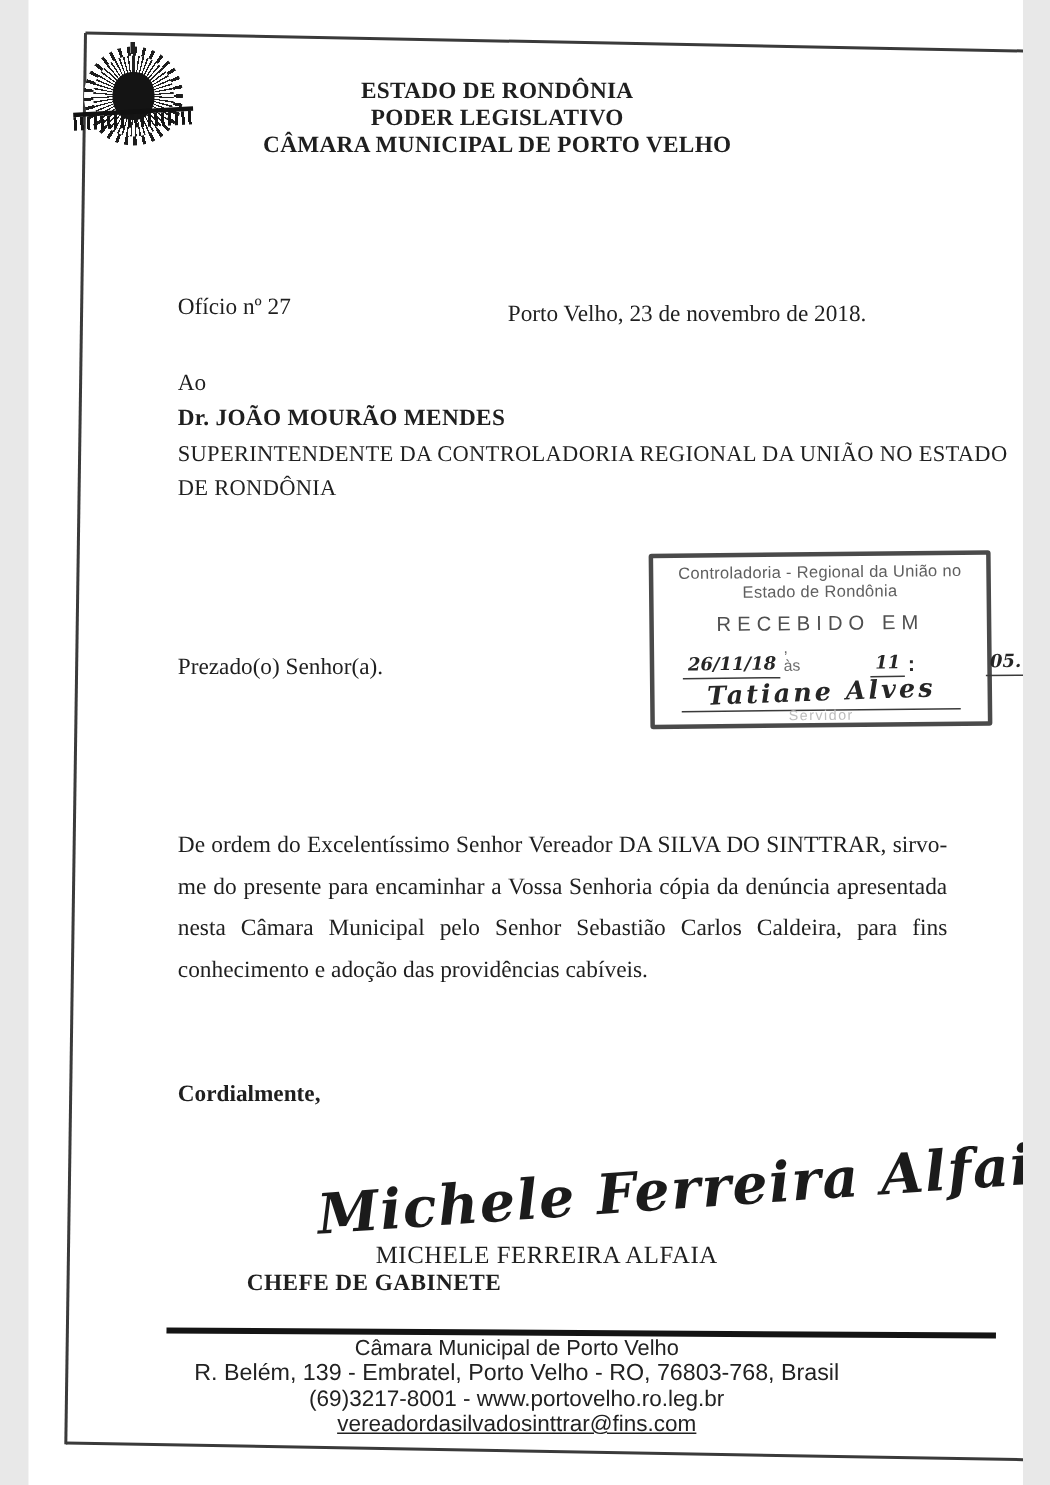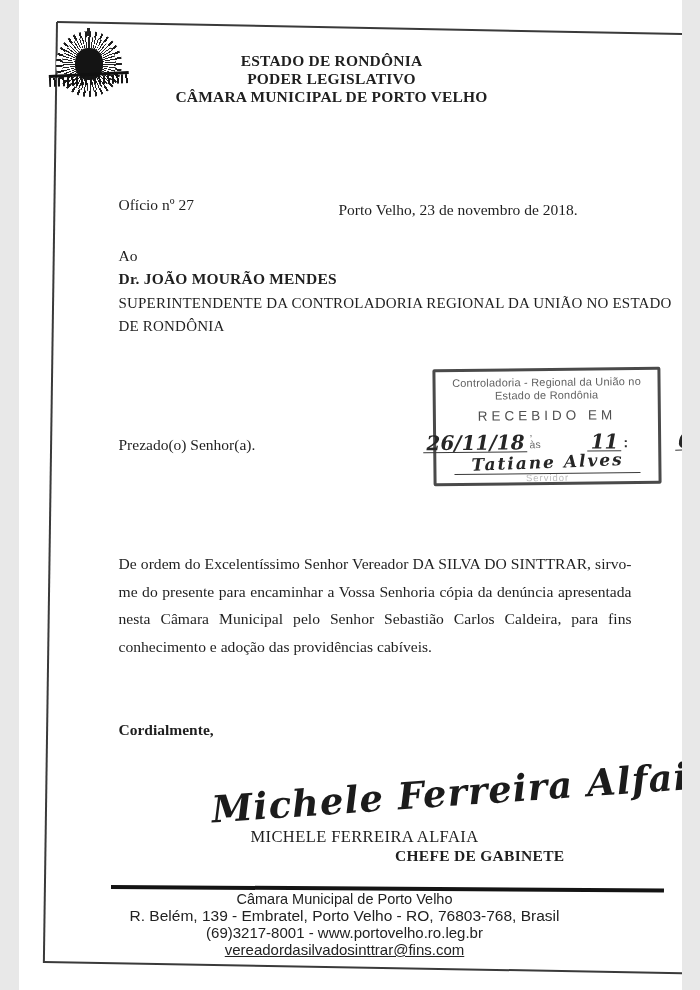--- a/index.html
+++ b/index.html
@@ -46,37 +46,37 @@
   .addr-t2{left:100px;top:318px;font-size:15px;letter-spacing:.2px;}
 
   
   .stamp{left:414px;top:368px;width:222px;height:106px;border:3px solid #4a4a4a;border-radius:2px;
     transform:rotate(-0.6deg);font-family:"Liberation Sans",sans-serif;color:#5f5f5f;padding-top:5px;
     background:rgba(255,255,255,.6);}
   .st-l1,.st-l2{font-size:11px;line-height:13px;text-align:center;letter-spacing:.2px;}
   .st-l3{font-size:13.5px;letter-spacing:4px;text-align:center;margin-top:6px;color:#4f4f4f;}
   .hw{font-family:"DejaVu Serif",serif;font-style:italic;font-weight:bold;color:#262626;}
   .st-date{margin-top:3px;display:flex;align-items:flex-end;justify-content:center;gap:2px;}
-  .st-date .hw{font-size:20px;border-bottom:1.6px solid #3a3a3a;padding:0 3px;line-height:18px;margin-left:45px;}
+  .st-date .hw{font-size:12px;border-bottom:1.6px solid #3a3a3a;padding:0 3px;line-height:18px;margin-left:45px;}
   .st-date .mid{font-size:10.5px;color:#6b6b6b;padding-bottom:2px;}
   .st-date .colon{font-size:14px;color:#2b2b2b;font-weight:bold;padding-bottom:1px;}
   .st-sigline{width:186px;margin:0 auto;border-bottom:1.6px solid #3a3a3a;text-align:center;height:21px;}
   .st-sigline .hw{font-size:17px;letter-spacing:2px;display:inline-block;transform:rotate(-1.5deg);}
   .st-role{font-size:9.5px;color:#bdbdbd;text-align:center;margin-top:-2px;letter-spacing:1px;}
 
   
   .greet{left:100px;top:436px;font-size:15.5px;}
   .body-p{left:100px;top:506px;width:513px;font-size:15.6px;line-height:27.6px;text-align:justify;margin-top:44px;}
   .closing{left:100px;top:721px;font-size:15.5px;font-weight:bold;}
 
   
   .sig-hw{left:192px;top:770px;font-size:37px;white-space:nowrap;transform:rotate(-4deg);
     font-family:"DejaVu Serif",serif;font-style:italic;font-weight:bold;color:#1b1b1b;letter-spacing:1px;}
   .sig-name{left:146px;top:827px;width:400px;text-align:center;font-size:16.5px;letter-spacing:.4px;}
-  .sig-role{left:146px;top:847px;width:400px;text-align:right;font-size:15.5px;font-weight:bold;letter-spacing:.3px;}
+  .sig-role{left:146px;top:847px;width:400px;text-align:left;font-size:15.5px;font-weight:bold;letter-spacing:.3px;}
 
   
   .f-bar{left:92px;top:885px;width:553px;height:3.5px;background:#141414;transform-origin:0 0;transform:rotate(0.35deg);}
   .footer{left:66px;top:891px;width:520px;text-align:center;font-family:"Liberation Sans",sans-serif;color:#222;}
   .f1{font-size:14.5px;line-height:16px;}
   .f2{font-size:15.5px;line-height:17px;}
   .f3{font-size:15px;line-height:17px;}
   .f4{font-size:15px;line-height:17px;text-decoration:underline;}
 </style>
 </head>

